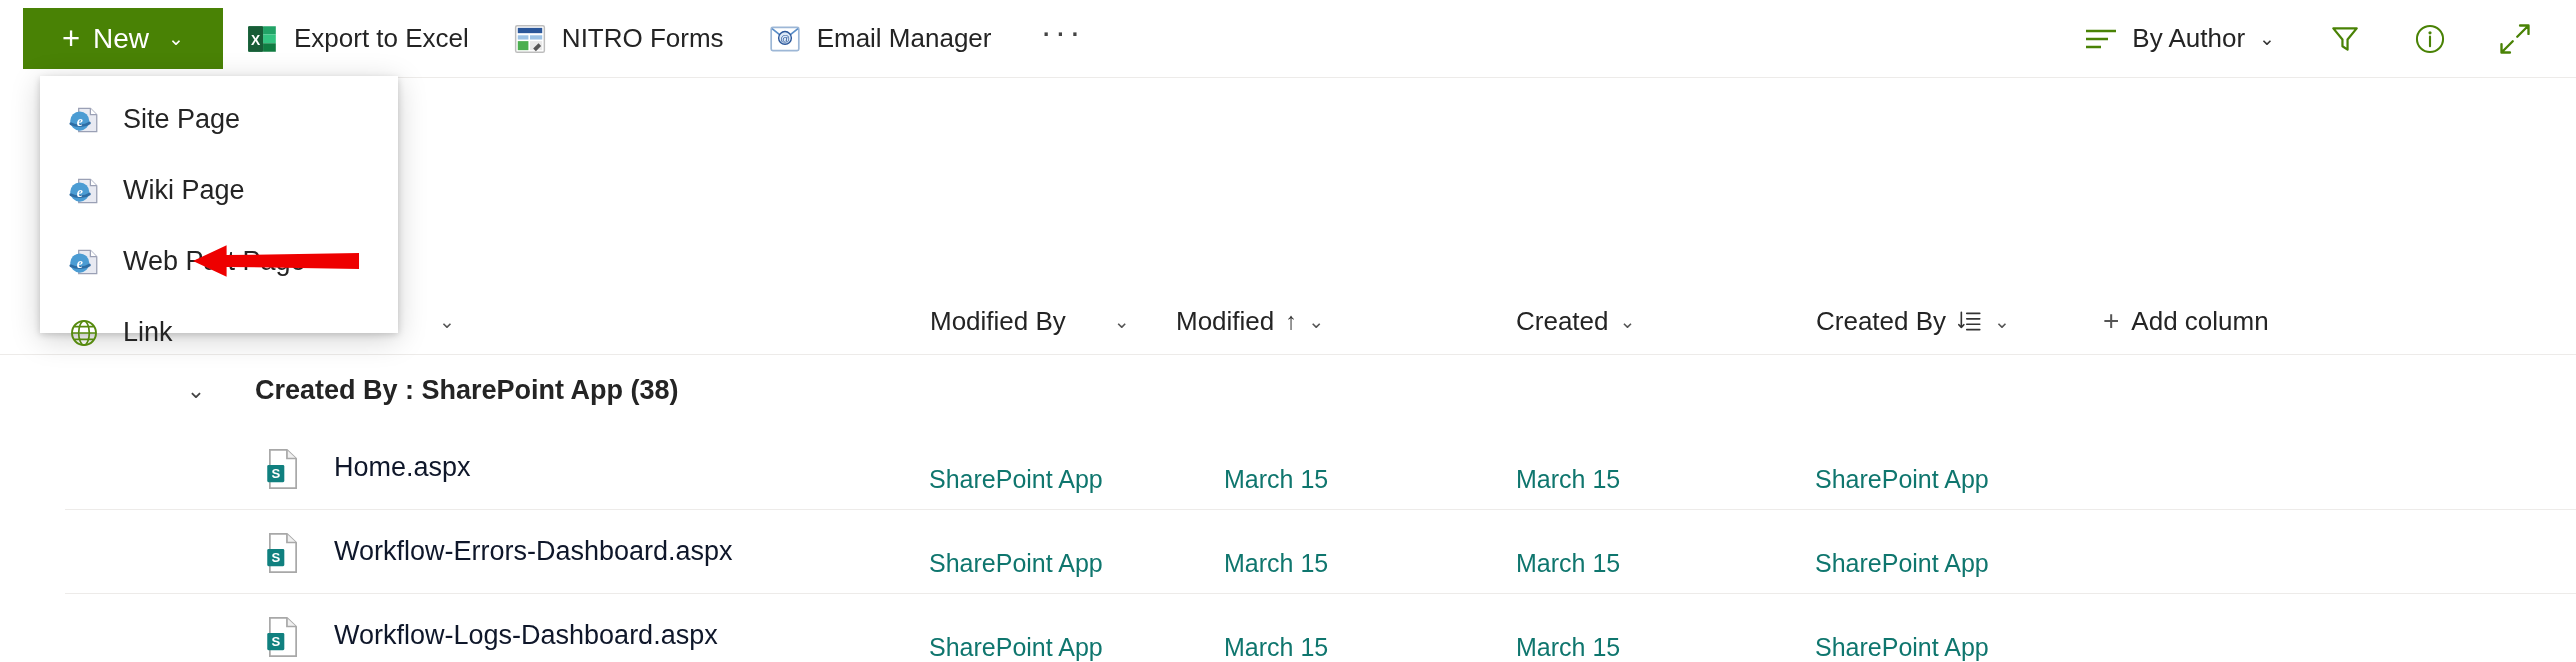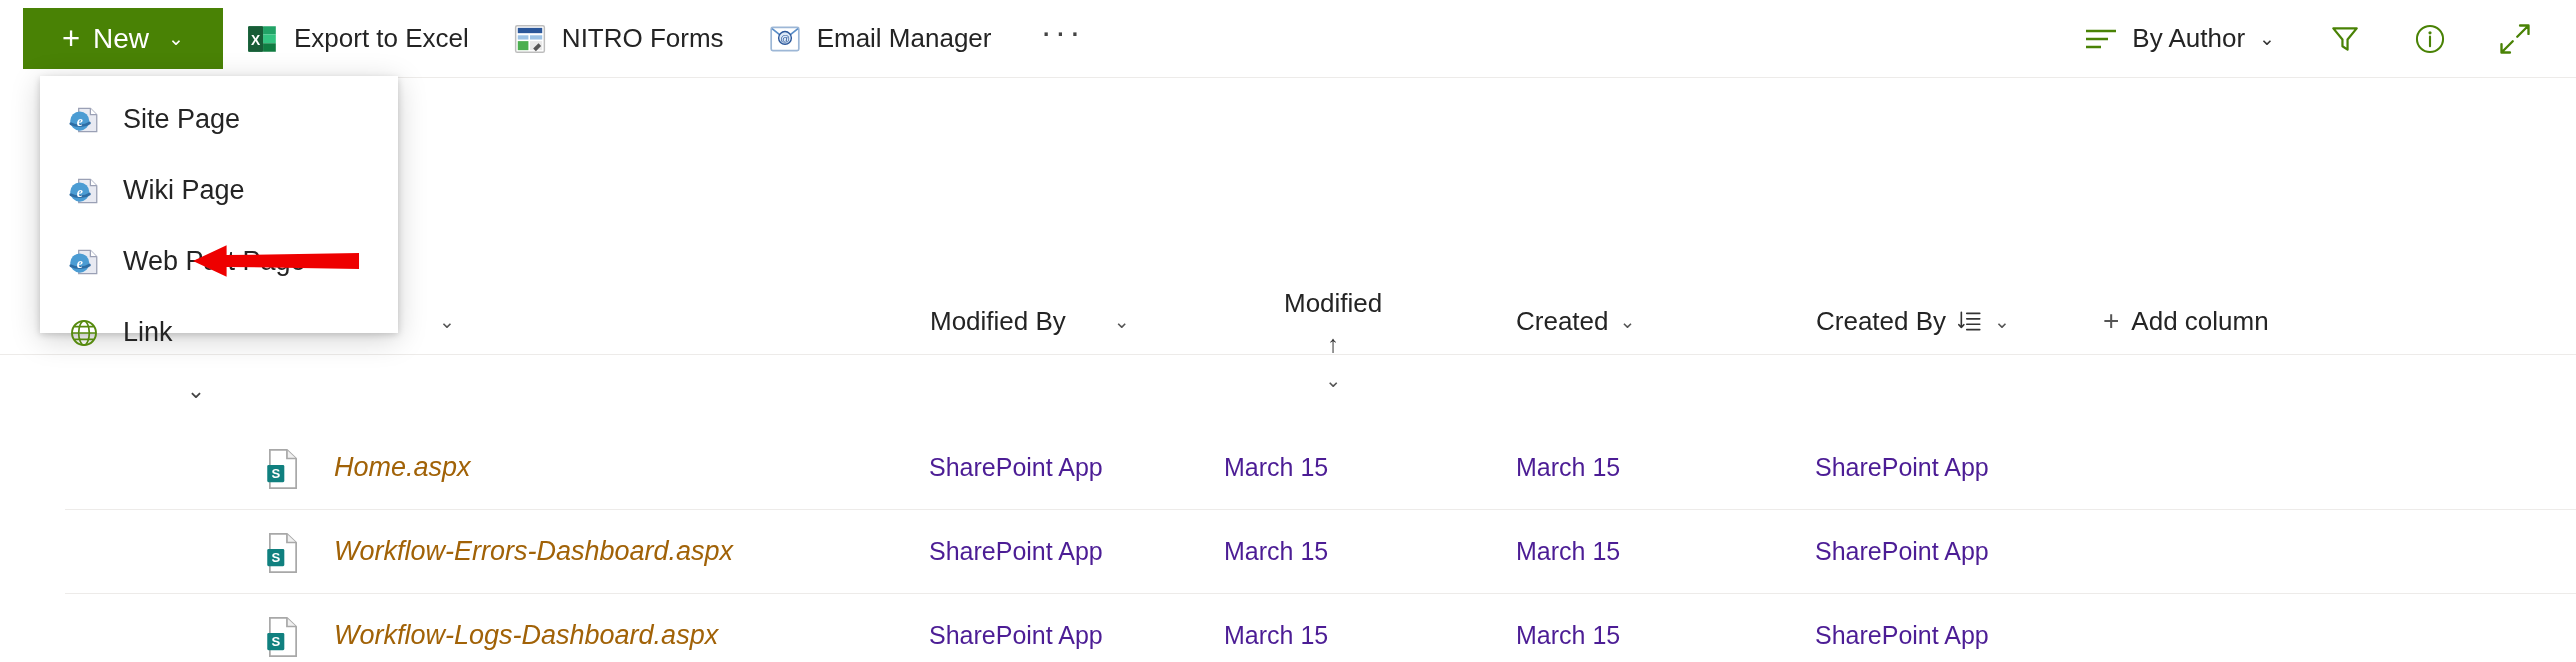--- a/index.html
+++ b/index.html
@@ -106,25 +106,25 @@
   }
 
   
   .row {
     position: absolute; left: 65px; width: 2511px; height: 84px;
     border-bottom: 1px solid #edebe9;
   }
   .row .fileicon { position: absolute; left: 197px; top: 22px; width: 42px; height: 42px; }
   .row .fname {
     position: absolute; left: 269px; top: 0; height: 83px;
-    display:flex; align-items:center; font-size: 27px; color:#a16207; cursor:pointer;font-style:italic;
+    display:flex; align-items:center; font-size: 27px; color:#0f172a; cursor:pointer;
   }
   .row .cell {
-    position: absolute; top: 0; height: 83px;
-    display: flex; align-items: center; font-size: 25px; color: #4c1d95;
+    position: absolute; top: 12px; height: 83px;
+    display: flex; align-items: center; font-size: 25px; color: #0f766e;
   }
 
   
   .annot-arrow { position: absolute; left: 193px; top: 240px; z-index: 60; pointer-events:none; }
 </style>
 </head>
 <body>
 
 <div class="app">
 
@@ -230,21 +230,21 @@
 
       <div class="hcell" style="left:439px;">
         <span class="chev">⌄</span>
       </div>
 
       <div class="hcell" style="left:930px;gap:48px;">
         <span>Modified By</span>
         <span class="chev">⌄</span>
       </div>
 
-      <div class="hcell" style="left:1284px;flex-direction:column;">
+      <div class="hcell" style="left:1176px;">
         <span>Modified</span>
         <span class="sortarrow">↑</span>
         <span class="chev">⌄</span>
       </div>
 
       <div class="hcell" style="left:1516px;align-items:center;">
         <span>Created</span>
         <span class="chev">⌄</span>
       </div>
 
@@ -260,20 +260,21 @@
       </div>
 
       <div class="addcol" style="left:2103px;">
         <span class="plus">+</span>
         <span>Add column</span>
       </div>
     </div>
 
     <div class="group-row">
       <div class="group-chev">⌄</div>
+      <div class="group-title">Created By : SharePoint App (38)</div>
     </div>
 
     <div class="row" style="top:349px;">
       <span class="fileicon">
         <svg width="42" height="42" viewBox="0 0 28 32">
           <path d="M4 1.5h13L24 8v22.5H4z" fill="#fff" stroke="#a8a8a8" stroke-width="1.3"></path>
           <path d="M17 1.5V8h7" fill="#f0f0f0" stroke="#a8a8a8" stroke-width="1.3"></path>
           <rect x="2" y="13" width="13" height="13" rx="1" fill="#10807F"></rect>
           <text x="8.5" y="23" font-size="10" font-family="Liberation Sans, sans-serif" fill="#fff" text-anchor="middle" font-weight="bold">S</text>
         </svg>

